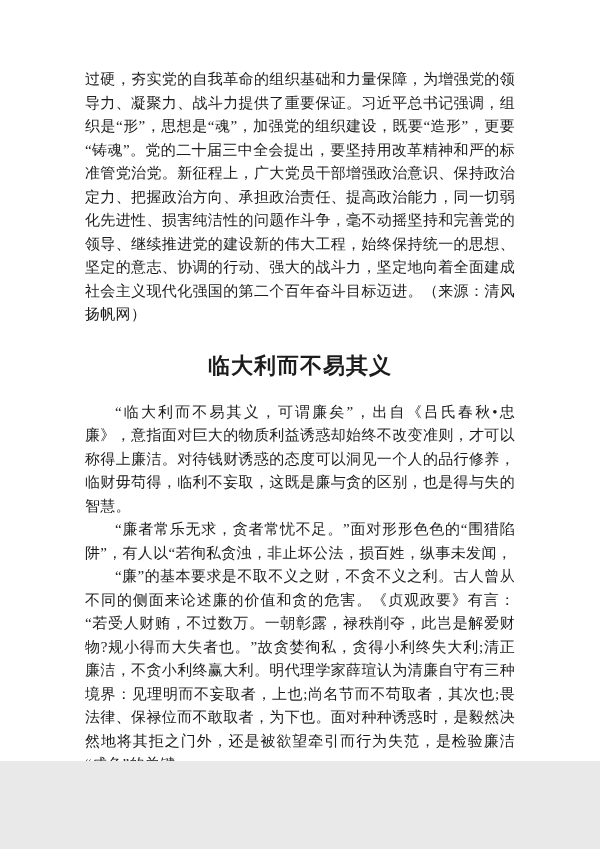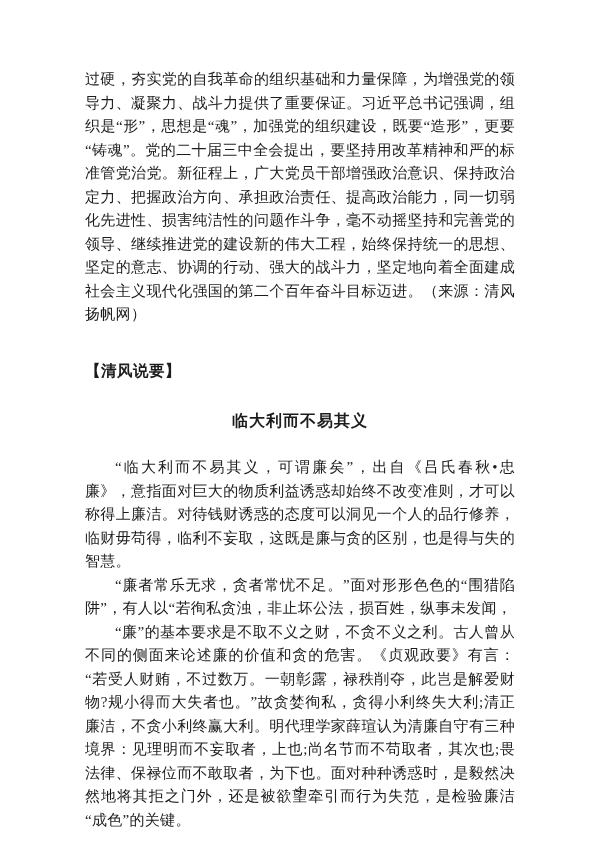--- a/index.html
+++ b/index.html
@@ -3,21 +3,21 @@
 <meta charset="utf-8">
 <style>
   html, body {
     margin: 0;
     padding: 0;
     background: #e9e9e9;
   }
   .page {
     position: relative;
     width: 600px;
-    height: 849px;
+    height: 761px;
     margin: 0 auto;
     background: #ffffff;
     color: #1c1c1c;
     font-family: "Liberation Serif", "DejaVu Serif", serif;
     overflow: hidden;
     box-sizing: border-box;
   }
   .content {
     position: absolute;
     top: 68px;
@@ -38,21 +38,21 @@
   }
   .section-label {
     margin: 32px 0 0 0;
     font-size: 15.5px;
     font-weight: bold;
     line-height: 23.5px;
     letter-spacing: 0.5px;
   }
   .article-title {
     margin: 26px 0 22px 0;
-    font-size: 16px;
+    font-size: 22px;
     font-weight: bold;
     line-height: 26px;
     text-align: center;
     letter-spacing: 1px;
   }
   .footer {
     position: absolute;
     top: 781px;
     left: 0;
     width: 100%;
@@ -64,21 +64,20 @@
   }
 </style>
 </head>
 <body>
 
 <div class="page">
   <div class="content">
 
     <p class="para">过硬，夯实党的自我革命的组织基础和力量保障，为增强党的领导力、凝聚力、战斗力提供了重要保证。习近平总书记强调，组织是“形”，思想是“魂”，加强党的组织建设，既要“造形”，更要“铸魂”。党的二十届三中全会提出，要坚持用改革精神和严的标准管党治党。新征程上，广大党员干部增强政治意识、保持政治定力、把握政治方向、承担政治责任、提高政治能力，同一切弱化先进性、损害纯洁性的问题作斗争，毫不动摇坚持和完善党的领导、继续推进党的建设新的伟大工程，始终保持统一的思想、坚定的意志、协调的行动、强大的战斗力，坚定地向着全面建成社会主义现代化强国的第二个百年奋斗目标迈进。（来源：清风扬帆网）</p>
 
-    <p class="section-label">【清风说要】</p>
 
     <h1 class="article-title">临大利而不易其义</h1>
 
     <p class="para indent">“临大利而不易其义，可谓廉矣”，出自《吕氏春秋•忠廉》，意指面对巨大的物质利益诱惑却始终不改变准则，才可以称得上廉洁。对待钱财诱惑的态度可以洞见一个人的品行修养，临财毋苟得，临利不妄取，这既是廉与贪的区别，也是得与失的智慧。</p>
 
     <p class="para indent">“廉者常乐无求，贪者常忧不足。”面对形形色色的“围猎陷阱”，有人以“若徇私贪浊，非止坏公法，损百姓，纵事未发闻，</p>
 
     <p class="para indent">“廉”的基本要求是不取不义之财，不贪不义之利。古人曾从不同的侧面来论述廉的价值和贪的危害。《贞观政要》有言：“若受人财贿，不过数万。一朝彰露，禄秩削夺，此岂是解爱财物?规小得而大失者也。”故贪婪徇私，贪得小利终失大利;清正廉洁，不贪小利终赢大利。明代理学家薛瑄认为清廉自守有三种境界：见理明而不妄取者，上也;尚名节而不苟取者，其次也;畏法律、保禄位而不敢取者，为下也。面对种种诱惑时，是毅然决然地将其拒之门外，还是被欲望牵引而行为失范，是检验廉洁“成色”的关键。</p>
 
   </div>

